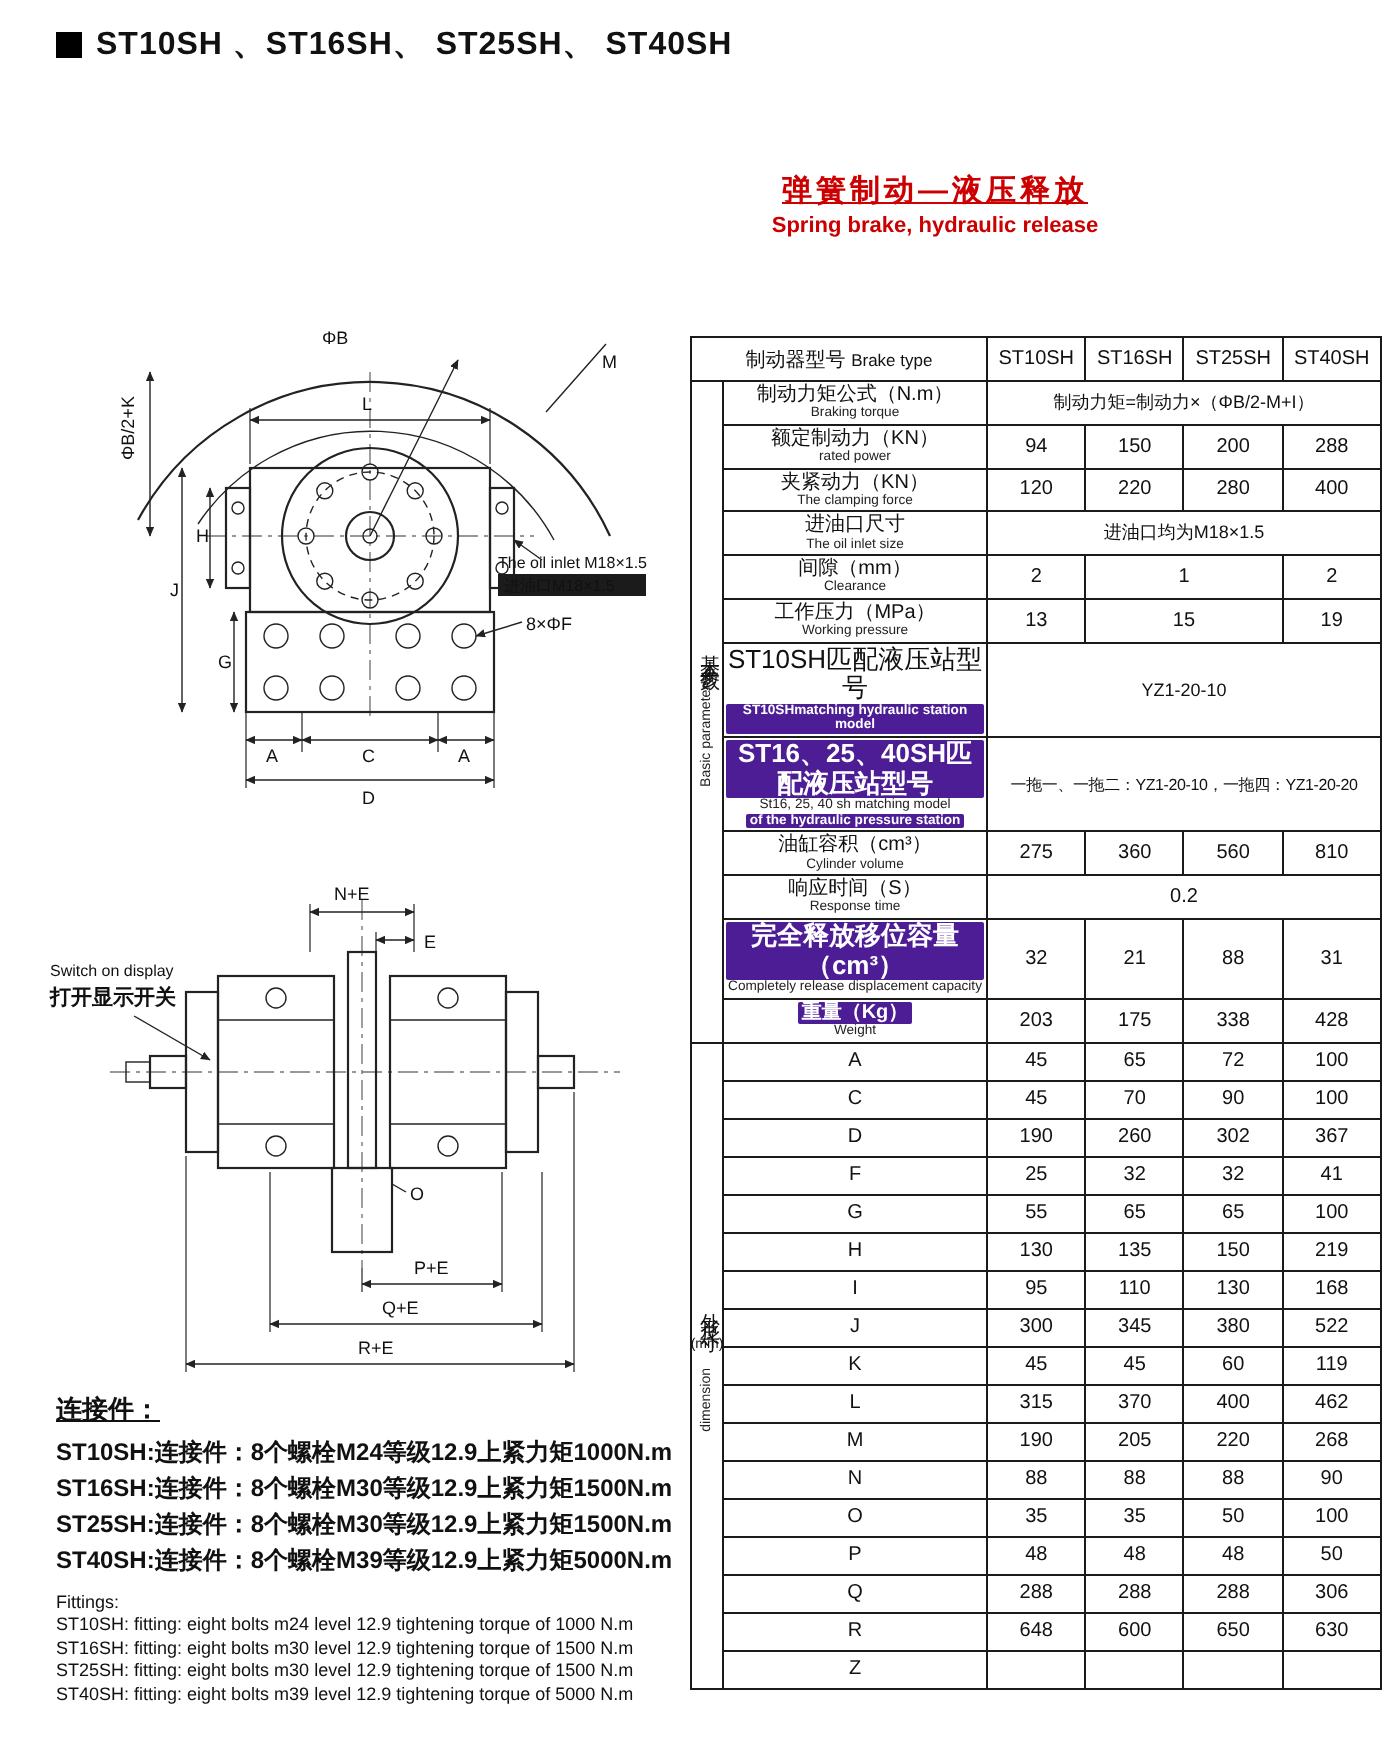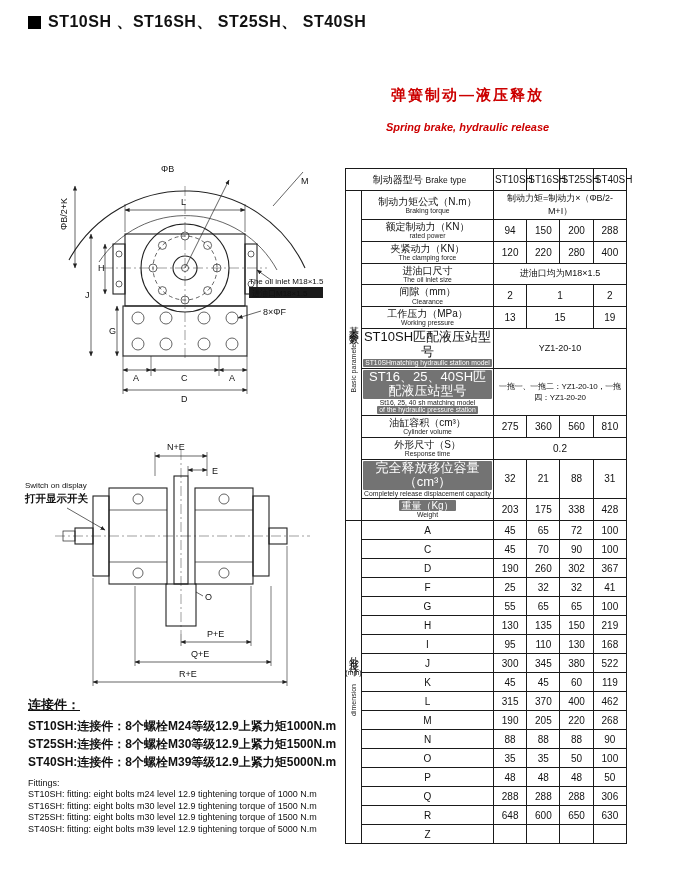--- a/index.html
+++ b/index.html
@@ -4,37 +4,37 @@
 <style>
   * { margin:0; padding:0; box-sizing:border-box; }
   html,body { background:#fff; }
   body { width:700px; height:881px; position:relative; font-family:"Liberation Sans", sans-serif; color:#111; overflow:hidden; }
 
   .doc-title { position:absolute; left:28px; top:12px; display:flex; align-items:center; gap:7px; }
   .sq { width:13px; height:13px; background:#000; display:inline-block; }
   .doc-title .txt { font-size:16px; font-weight:bold; letter-spacing:0.5px; }
 
   .heading { position:absolute; left:360px; top:86px; width:215px; text-align:center; color:#c00; }
-  .heading .zh { font-size:15px; font-weight:bold; letter-spacing:2px; }
-  .heading .en { font-size:11px; font-weight:bold; margin-top:16px;font-style:italic; }
-
-  .spec-table { position:absolute; left:345px; top:168px; width:282px; border-collapse:collapse; table-layout:fixed; }
+  .heading .zh { font-size:15px; font-weight:bold; letter-spacing:2px;text-decoration:underline; }
+  .heading .en { font-size:11px; font-weight:bold; margin-top:2px; }
+
+  .spec-table { position:absolute; left:345px; top:168px; width:346px; border-collapse:collapse; table-layout:fixed; }
   .spec-table td { border:1px solid #1a1a1a; text-align:center; vertical-align:middle; padding:1px 1px; }
   .hdr td { height:22px; font-size:10px; }
   .hz { font-size:10px; } .he { font-size:8.5px; }
   .pname { line-height:1.12; padding:2px 1px; }
   .pname .zh { font-size:10px; }
   .pname .en { font-size:6.8px; color:#222; }
   .pname .sm { font-size:13px; }
   .val { font-size:10px; }
   .val.f9 { font-size:9px; }
   .val.f8 { font-size:8px; letter-spacing:-0.2px; }
   .dimr td { height:19px; }
   .dl { font-size:10px; }
-  .hl { background:#737373; color:#fff; padding:0 2px; display:inline-block; border-radius:1px; }
+  .hl { background:#4c1d95; color:#fff; padding:0 2px; display:inline-block; border-radius:1px;font-weight:bold; }
 
   .vgroup { width:16px; padding:0; }
   .vwrap { display:flex; flex-direction:column; align-items:center; justify-content:center; gap:8px; }
   .vzh { writing-mode:vertical-rl; text-orientation:upright; font-size:10px; letter-spacing:3px; }
   .vmm { font-size:7px; }
   .ven { writing-mode:vertical-rl; transform:rotate(180deg); font-size:7px; white-space:nowrap; color:#222; }
 
   .drawing { position:absolute; }
   #draw1 { left:15px; top:150px; }
   #draw2 { left:15px; top:436px; }
@@ -320,21 +320,21 @@
         <div class="en">Cylinder volume</div>
       </td>
       <td class="val">275</td>
       <td class="val">360</td>
       <td class="val">560</td>
       <td class="val">810</td>
     </tr>
 
     <tr>
       <td class="pname">
-        <div class="zh">外形尺寸（S）</div>
+        <div class="zh">响应时间（S）</div>
         <div class="en">Response time</div>
       </td>
       <td colspan="4" class="val">0.2</td>
     </tr>
 
     <tr>
       <td class="pname">
         <div class="zh sm"><span class="hl">完全释放移位容量（cm³）</span></div>
         <div class="en">Completely release displacement capacity</div>
       </td>
@@ -480,20 +480,21 @@
       <td class="val"></td>
       <td class="val"></td>
       <td class="val"></td>
     </tr>
   </tbody>
 </table>
 
 <div class="conn">
   <div class="conn-title">连接件：</div>
   <div class="conn-item">ST10SH:连接件：8个螺栓M24等级12.9上紧力矩1000N.m</div>
+  <div class="conn-item">ST16SH:连接件：8个螺栓M30等级12.9上紧力矩1500N.m</div>
   <div class="conn-item">ST25SH:连接件：8个螺栓M30等级12.9上紧力矩1500N.m</div>
   <div class="conn-item">ST40SH:连接件：8个螺栓M39等级12.9上紧力矩5000N.m</div>
   <div class="fit">
     <div class="fit-title">Fittings:</div>
     <div class="fit-item">ST10SH: fitting: eight bolts m24 level 12.9 tightening torque of 1000 N.m</div>
     <div class="fit-item">ST16SH: fitting: eight bolts m30 level 12.9 tightening torque of 1500 N.m</div>
     <div class="fit-item">ST25SH: fitting: eight bolts m30 level 12.9 tightening torque of 1500 N.m</div>
     <div class="fit-item">ST40SH: fitting: eight bolts m39 level 12.9 tightening torque of 5000 N.m</div>
   </div>
 </div>

